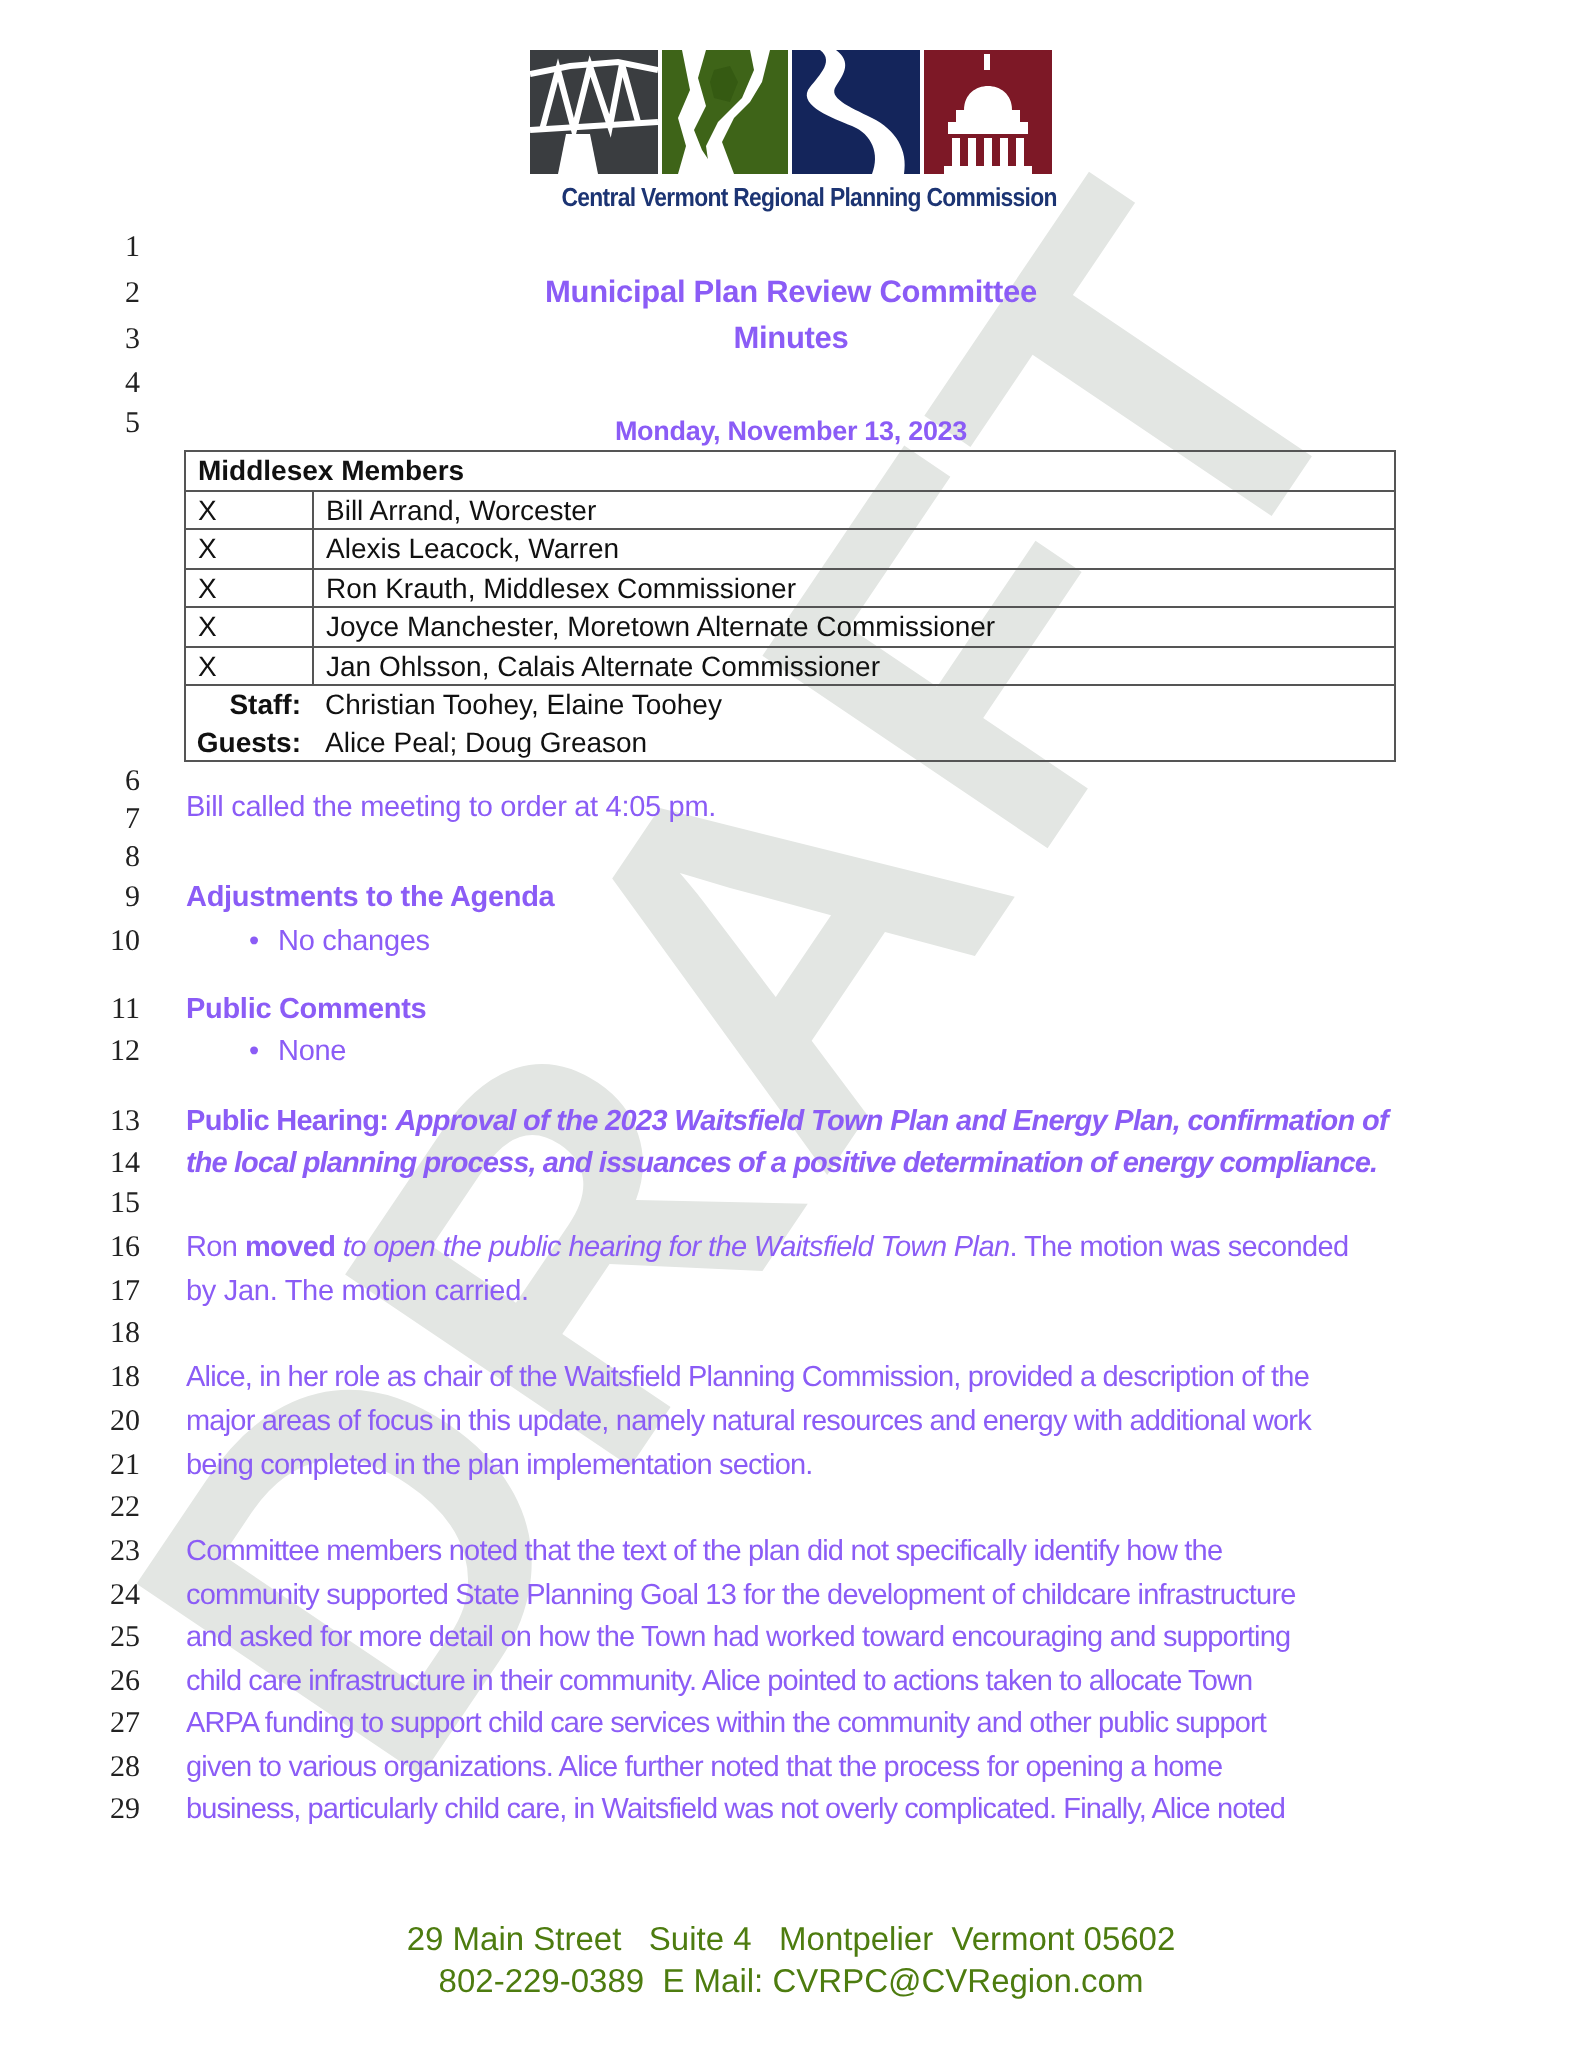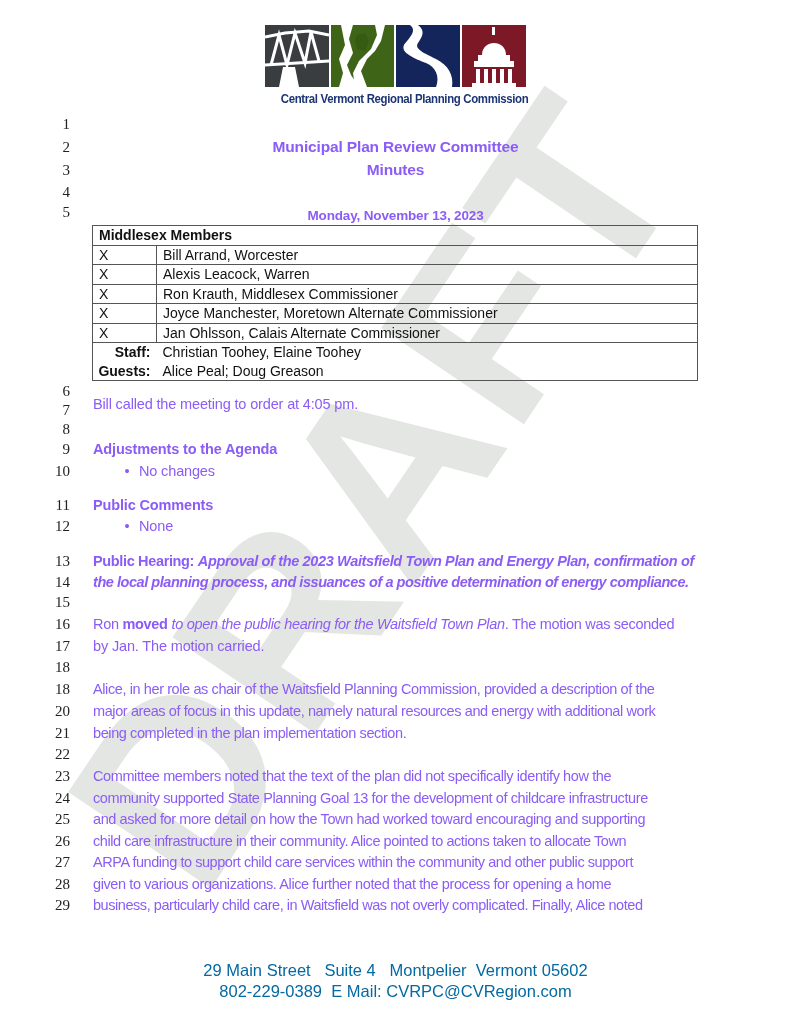--- a/index.html
+++ b/index.html
@@ -46,21 +46,21 @@
   .members { position: absolute; left: 92px; top: 225px; width: 606px; border: 1.5px solid #555;
              border-collapse: collapse; font-size: 14px; background: transparent; }
   .members td { padding: 0 0 0 6px; height: 18.5px; line-height: 18px; white-space: nowrap; }
   .members tr.hdr td { font-weight: bold; border-bottom: 1.5px solid #555; }
   .members tr.row td { border-bottom: 1.5px solid #555; }
   .members tr.row td.mark { width: 57px; border-right: 1.5px solid #555; }
   .members td.role { text-align: right; font-weight: bold; padding-right: 6px; padding-left: 0; }
   .members tr.last td { border-bottom: none; }
 
   
-  .footer { position: absolute; left: 0; width: 791px; text-align: center; color: #0369a1;
+  .footer { position: absolute; left: 0; width: 791px; text-align: center; color: #4d7c0f;
             font-size: 16.5px; }
 </style>
 </head>
 <body>
 
 <div class="page">
 
   <div class="watermark"><span>DRAFT</span></div>
 
   <div class="content">

